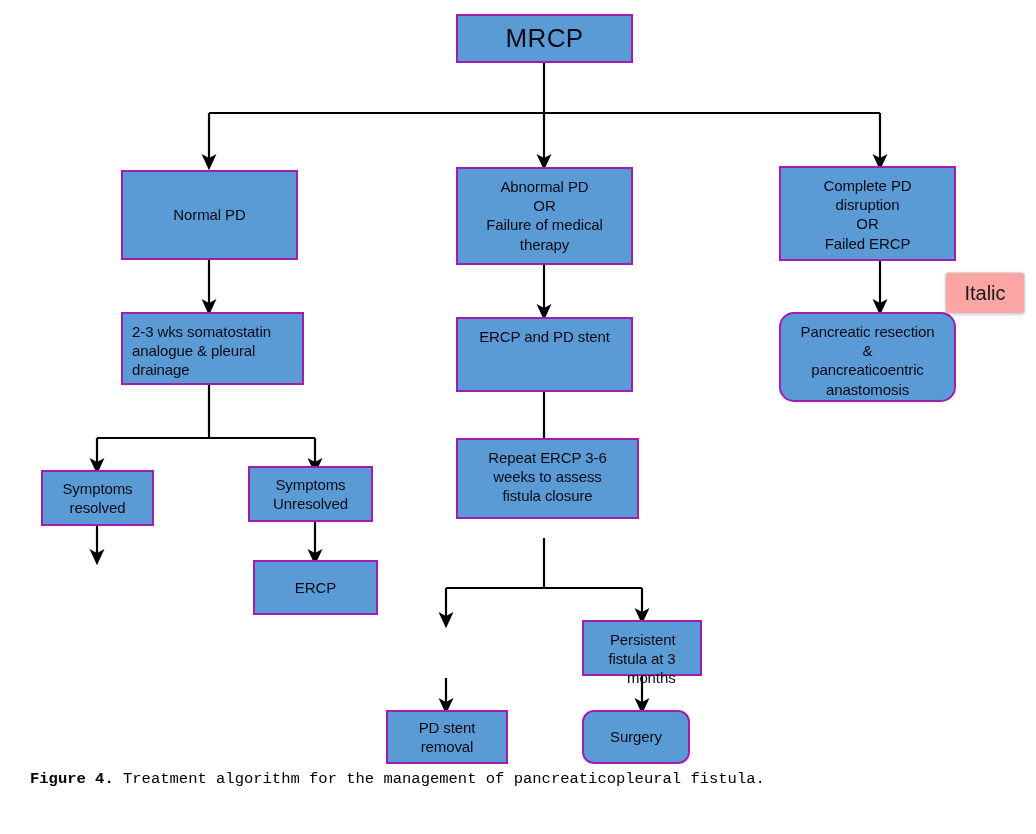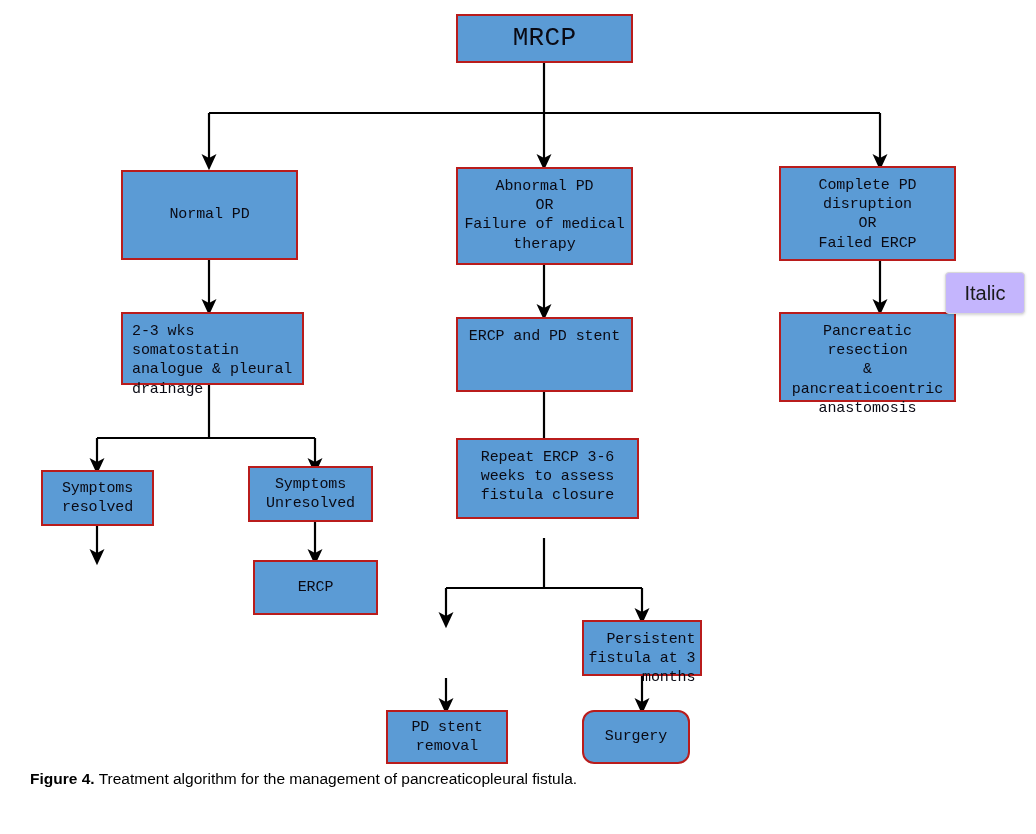--- a/index.html
+++ b/index.html
@@ -20,57 +20,57 @@
     left: 0;
     top: 0;
     width: 1036px;
     height: 834px;
     pointer-events: none;
   }
   .node {
     position: absolute;
     box-sizing: border-box;
     background: #5B9BD5;
-    border: 2px solid #b91c1c;
+    border: 2px solid #a21caf;
     color: #0a0a14;
-    font-family: Liberation Mono, monospace;
+    font-family: Liberation Sans, sans-serif;
     font-size: 15px;
     line-height: 1.28;
     display: flex;
     justify-content: center;
     padding: 4px 0;
     white-space: pre-line;
     letter-spacing: -0.1px;
   }
   .node.center-v { align-items: center; }
   .node.top-v { align-items: flex-start; padding-top: 8px; }
   .node.txt-center { text-align: center; }
   .node.txt-left { text-align: left; justify-content: flex-start; padding-left: 9px; }
   .node.root {
     font-size: 26px;
     letter-spacing: 0.3px;
   }
   .tooltip {
     position: absolute;
     box-sizing: border-box;
-    background: #c4b5fd;
+    background: #fca5a5;
     border: 1px solid #d8d8d8;
     border-radius: 4px;
     box-shadow: 0 1px 3px rgba(0,0,0,0.18);
     color: #1a1a1a;
     font-family: "Liberation Sans", sans-serif;
     font-size: 20px;
     display: flex;
     align-items: center;
     justify-content: center;
   }
   .caption {
     position: absolute;
     left: 30px;
-    font-family: Liberation Sans, sans-serif;
+    font-family: Liberation Mono, monospace;
     color: #000000;
     font-size: 15.5px;
     white-space: nowrap;
   }
   #caption-line1 { top: 770px; }
   #caption-line2 { top: 794px; }
   .caption b { font-weight: bold; }
 </style>
 </head>
 <body>
@@ -131,21 +131,21 @@
 disruption
 OR
 Failed ERCP</div>
 
   <div class="node top-v txt-left" style="left:121px; top:312px; width:183px; height:73px;">2-3 wks somatostatin
 analogue &amp; pleural
 drainage</div>
 
   <div class="node top-v txt-center" style="left:456px; top:317px; width:177px; height:75px;">ERCP and PD stent</div>
 
-  <div class="node top-v txt-center" style="left:779px; top:312px; width:177px; height:90px;">Pancreatic resection
+  <div class="node top-v txt-center" style="left:779px; top:312px; width:177px; height:90px;border-radius:15px;">Pancreatic resection
 &amp;
 pancreaticoentric
 anastomosis</div>
 
   <div class="tooltip" style="left:945px; top:272px; width:80px; height:42px;">
     <span>Italic</span>
   </div>
 
   <div class="node center-v txt-center" style="left:41px; top:470px; width:113px; height:56px;">Symptoms
 resolved</div>

